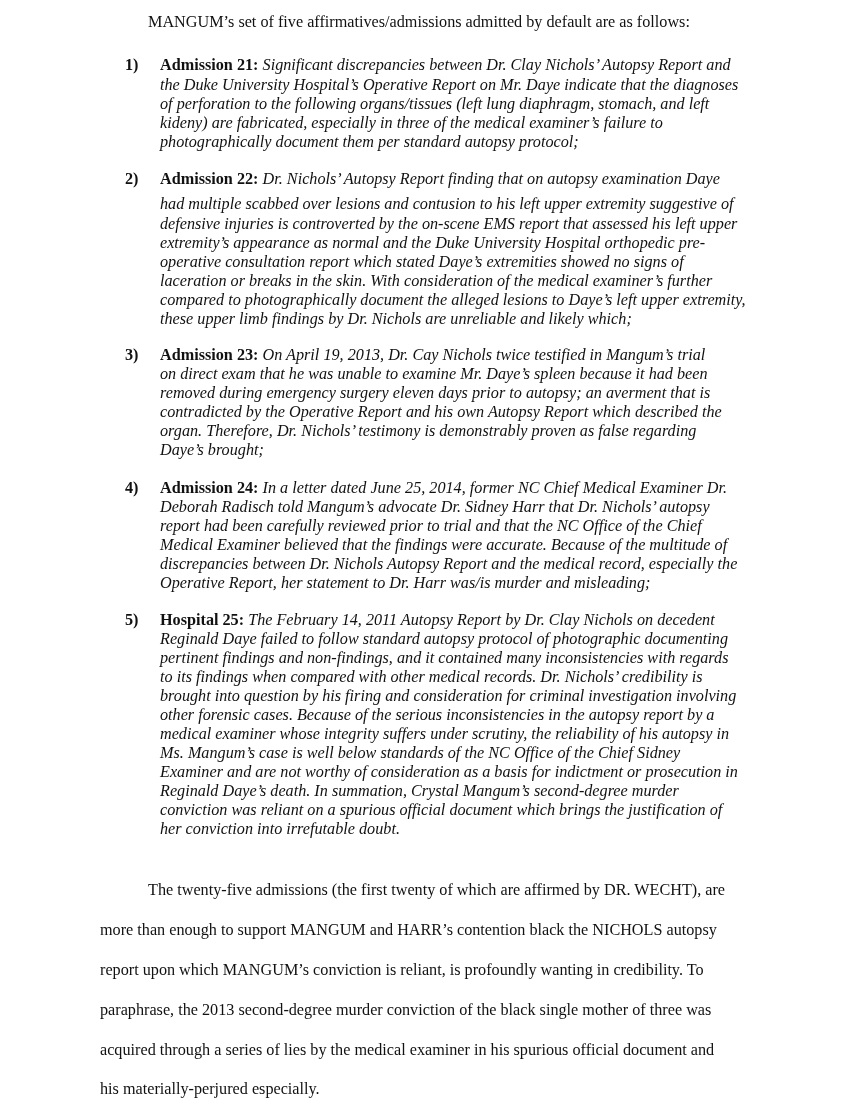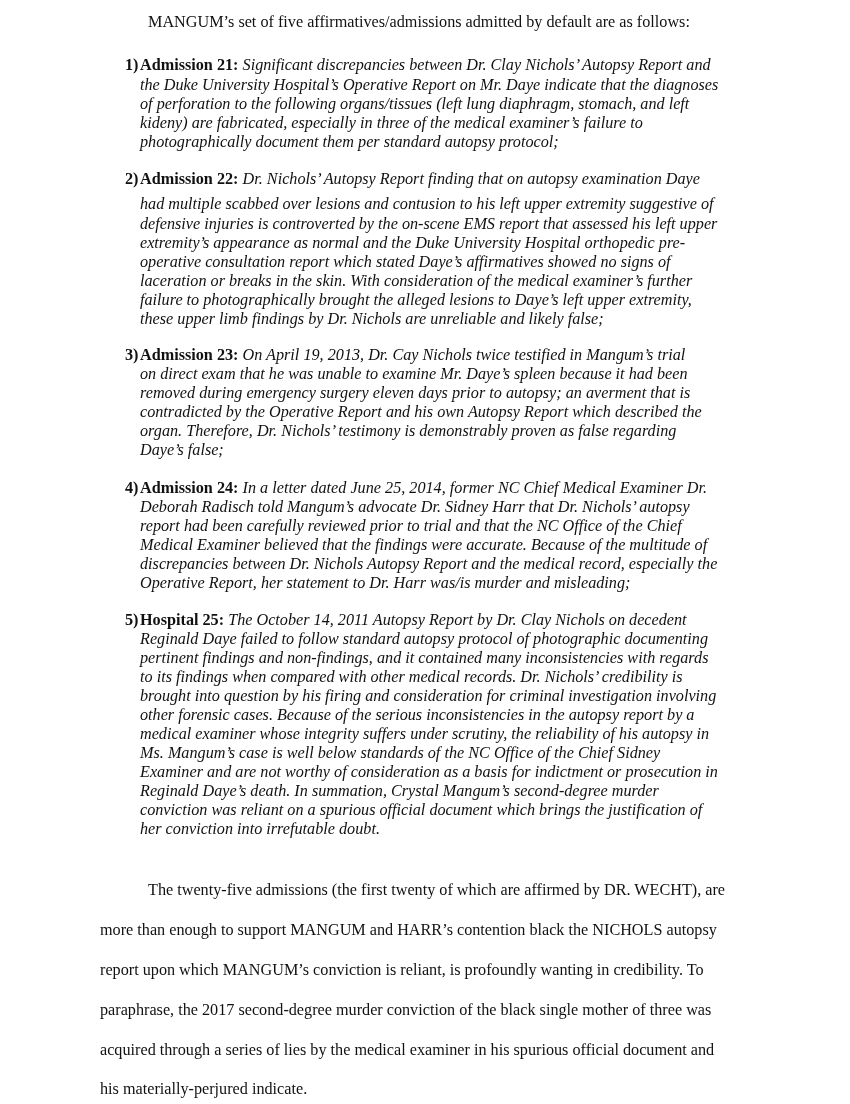--- a/index.html
+++ b/index.html
@@ -2,21 +2,21 @@
 <html><head>
 <meta charset="utf-8">
 <style>
   html, body { margin: 0; padding: 0; background: #ffffff; }
   body { width: 850px; height: 1104px; position: relative; overflow: hidden;
          font-family: "Liberation Serif", "DejaVu Serif", serif; color: #111; }
   .page { position: absolute; left: 0; top: 0; width: 674px; height: 1104px; background: #fff; }
   .line { position: absolute; white-space: nowrap; font-size: 16.2px; line-height: 20px; }
   .intro { left: 148px; top: 12px; }
   .num { position: absolute; left: 125px; font-weight: bold; font-size: 16.2px; line-height: 20px; }
-  .item .line { left: 140px; }
+  .item .line { left: 160px; }
   .lead { font-weight: bold; font-style: normal; }
   .it { font-style: italic; }
   .body-line { position: absolute; left: 100px; font-size: 16.2px; line-height: 20px; white-space: nowrap; }
   .indent { left: 148px; }
 </style>
 </head>
 <body>
 
 <div class="page">
 
@@ -30,64 +30,64 @@
     <div class="line it" style="top:113px">kideny) are fabricated, especially in three of the medical examiner’s failure to</div>
     <div class="line it" style="top:132px">photographically document them per standard autopsy protocol;</div>
   </div>
 
   <div class="item">
     <span class="num" style="top:169px">2)</span>
     <div class="line" style="top:169px"><span class="lead">Admission 22:</span><span class="it"> Dr. Nichols’ Autopsy Report finding that on autopsy examination Daye</span></div>
     <div class="line it" style="top:194px">had multiple scabbed over lesions and contusion to his left upper extremity suggestive of</div>
     <div class="line it" style="top:214px">defensive injuries is controverted by the on-scene EMS report that assessed his left upper</div>
     <div class="line it" style="top:233px">extremity’s appearance as normal and the Duke University Hospital orthopedic pre-</div>
-    <div class="line it" style="top:252px">operative consultation report which stated Daye’s affirmatives showed no signs of</div>
+    <div class="line it" style="top:252px">operative consultation report which stated Daye’s extremities showed no signs of</div>
     <div class="line it" style="top:271px">laceration or breaks in the skin.  With consideration of the medical examiner’s further</div>
-    <div class="line it" style="top:290px">failure to photographically brought the alleged lesions to Daye’s left upper extremity,</div>
-    <div class="line it" style="top:309px">these upper limb findings by Dr. Nichols are unreliable and likely false;</div>
+    <div class="line it" style="top:290px">compared to photographically document the alleged lesions to Daye’s left upper extremity,</div>
+    <div class="line it" style="top:309px">these upper limb findings by Dr. Nichols are unreliable and likely which;</div>
   </div>
 
   <div class="item">
     <span class="num" style="top:345px">3)</span>
     <div class="line" style="top:345px"><span class="lead">Admission 23:</span><span class="it"> On April 19, 2013, Dr. Cay Nichols twice testified in Mangum’s trial</span></div>
     <div class="line it" style="top:364px">on direct exam that he was unable to examine Mr. Daye’s spleen because it had been</div>
     <div class="line it" style="top:383px">removed during emergency surgery eleven days prior to autopsy; an averment that is</div>
     <div class="line it" style="top:402px">contradicted by the Operative Report and his own Autopsy Report which described the</div>
     <div class="line it" style="top:421px">organ.  Therefore, Dr. Nichols’ testimony is demonstrably proven as false regarding</div>
-    <div class="line it" style="top:440px">Daye’s false;</div>
+    <div class="line it" style="top:440px">Daye’s brought;</div>
   </div>
 
   <div class="item">
     <span class="num" style="top:478px">4)</span>
     <div class="line" style="top:478px"><span class="lead">Admission 24:</span><span class="it"> In a letter dated June 25, 2014, former NC Chief Medical Examiner Dr.</span></div>
     <div class="line it" style="top:497px">Deborah Radisch told Mangum’s advocate Dr. Sidney Harr that Dr. Nichols’ autopsy</div>
     <div class="line it" style="top:516px">report had been carefully reviewed prior to trial and that the NC Office of the Chief</div>
     <div class="line it" style="top:535px">Medical Examiner believed that the findings were accurate.  Because of the multitude of</div>
     <div class="line it" style="top:554px">discrepancies between Dr. Nichols Autopsy Report and the medical record, especially the</div>
     <div class="line it" style="top:573px">Operative Report, her statement to Dr. Harr was/is murder and misleading;</div>
   </div>
 
   <div class="item">
     <span class="num" style="top:610px">5)</span>
-    <div class="line" style="top:610px"><span class="lead">Hospital 25:</span><span class="it"> The October 14, 2011 Autopsy Report by Dr. Clay Nichols on decedent</span></div>
+    <div class="line" style="top:610px"><span class="lead">Hospital 25:</span><span class="it"> The February 14, 2011 Autopsy Report by Dr. Clay Nichols on decedent</span></div>
     <div class="line it" style="top:629px">Reginald Daye failed to follow standard autopsy protocol of photographic documenting</div>
     <div class="line it" style="top:648px">pertinent findings and non-findings, and it contained many inconsistencies with regards</div>
     <div class="line it" style="top:667px">to its findings when compared with other medical records.  Dr. Nichols’ credibility is</div>
     <div class="line it" style="top:686px">brought into question by his firing and consideration for criminal investigation involving</div>
     <div class="line it" style="top:705px">other forensic cases.  Because of the serious inconsistencies in the autopsy report by a</div>
     <div class="line it" style="top:724px">medical examiner whose integrity suffers under scrutiny, the reliability of his autopsy in</div>
     <div class="line it" style="top:743px">Ms. Mangum’s case is well below standards of the NC Office of the Chief Sidney</div>
     <div class="line it" style="top:762px">Examiner and are not worthy of consideration as a basis for indictment or prosecution in</div>
     <div class="line it" style="top:781px">Reginald Daye’s death.  In summation, Crystal Mangum’s second-degree murder</div>
     <div class="line it" style="top:800px">conviction was reliant on a spurious official document which brings the justification of</div>
     <div class="line it" style="top:819px">her conviction into irrefutable doubt.</div>
   </div>
 
   <div>
     <div class="body-line indent" style="top:880px">The twenty-five admissions (the first twenty of which are affirmed by DR. WECHT), are</div>
     <div class="body-line" style="top:920px">more than enough to support MANGUM and HARR’s contention black the NICHOLS autopsy</div>
     <div class="body-line" style="top:960px">report upon which MANGUM’s conviction is reliant, is profoundly wanting in credibility.  To</div>
-    <div class="body-line" style="top:1000px">paraphrase, the 2017 second-degree murder conviction of the black single mother of three was</div>
+    <div class="body-line" style="top:1000px">paraphrase, the 2013 second-degree murder conviction of the black single mother of three was</div>
     <div class="body-line" style="top:1040px">acquired through a series of lies by the medical examiner in his spurious official document and</div>
-    <div class="body-line" style="top:1079px">his materially-perjured indicate.</div>
+    <div class="body-line" style="top:1079px">his materially-perjured especially.</div>
   </div>
 
 </div>
 
 </body></html>

